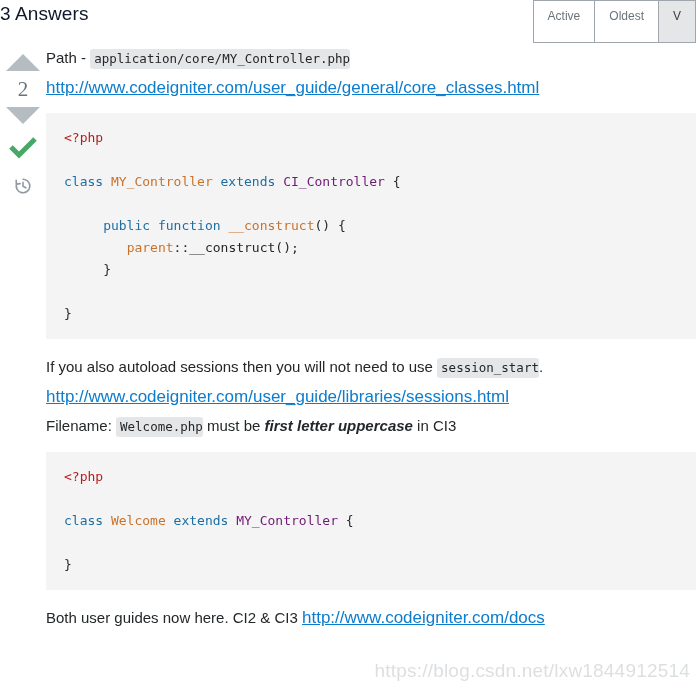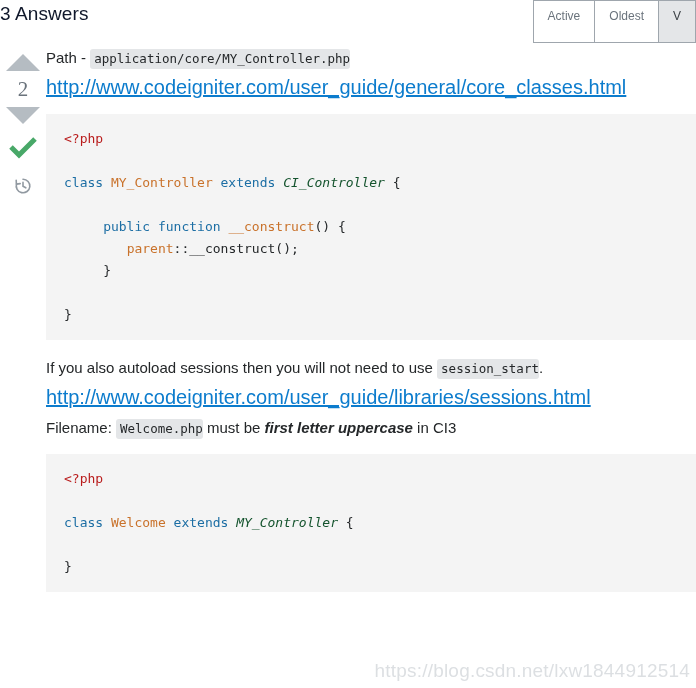--- a/index.html
+++ b/index.html
@@ -110,21 +110,21 @@
     font-size: 15px;
     line-height: 19px;
     color: #242729;
   }
   .p-gap-top {
     margin-top: 14px;
   }
   a.link {
     color: #0c7ccd;
     text-decoration: underline;
-    font-size: 20px;
+    font-size: 17px;
   }
   code.inline {
     background: #e4e6e8;
     font-family: "DejaVu Sans Mono", monospace;
     font-size: 12.5px;
     padding: 2px 0 3px 4px;
     border-radius: 3px;
     color: #242729;
     white-space: nowrap;
   }
@@ -143,21 +143,21 @@
     line-height: 22px;
     color: #242729;
     overflow: hidden;
     white-space: pre;
     width: 660px;
     box-sizing: border-box;
   }
   .tok-kw   { color: #1c6ea4; margin-top: 40px; }
   .tok-fn   { color: #c9722b; }
   .tok-var  { color: #c9722b; }
-  .tok-cls  { color: #14532d; font-style: italic; }
+  .tok-cls  { color: #701a75; }
   .tok-php  { color: #b91c1c; font-weight: normal; }
   .tok-plain{ color: #242729; }
 
   
   .watermark {
     position: absolute;
     right: 6px;
     bottom: 6px;
     font-size: 19px;
     color: rgba(140,150,160,0.30);
@@ -244,18 +244,22 @@
       <span>in CI3</span>
     </p>
 
     <pre class="codeblock"><span><span class="tok-php">&lt;?php</span>
 
 <span class="tok-kw">class </span><span class="tok-fn">Welcome </span><span class="tok-kw">extends </span><span class="tok-cls">MY_Controller </span><span class="tok-plain">{</span>
 
 <span class="tok-plain">}</span></span></pre>
 
 
+    <p class="p-gap-top">
+      <span>Both user guides now here. CI2 &amp; CI3</span>
+      <a class="link" href="#">http://www.codeigniter.com/docs</a>
+    </p>
 
   </div>
 </div>
 </div>
 
 <div class="watermark">https://blog.csdn.net/lxw1844912514</div>
 
 </body></html>

